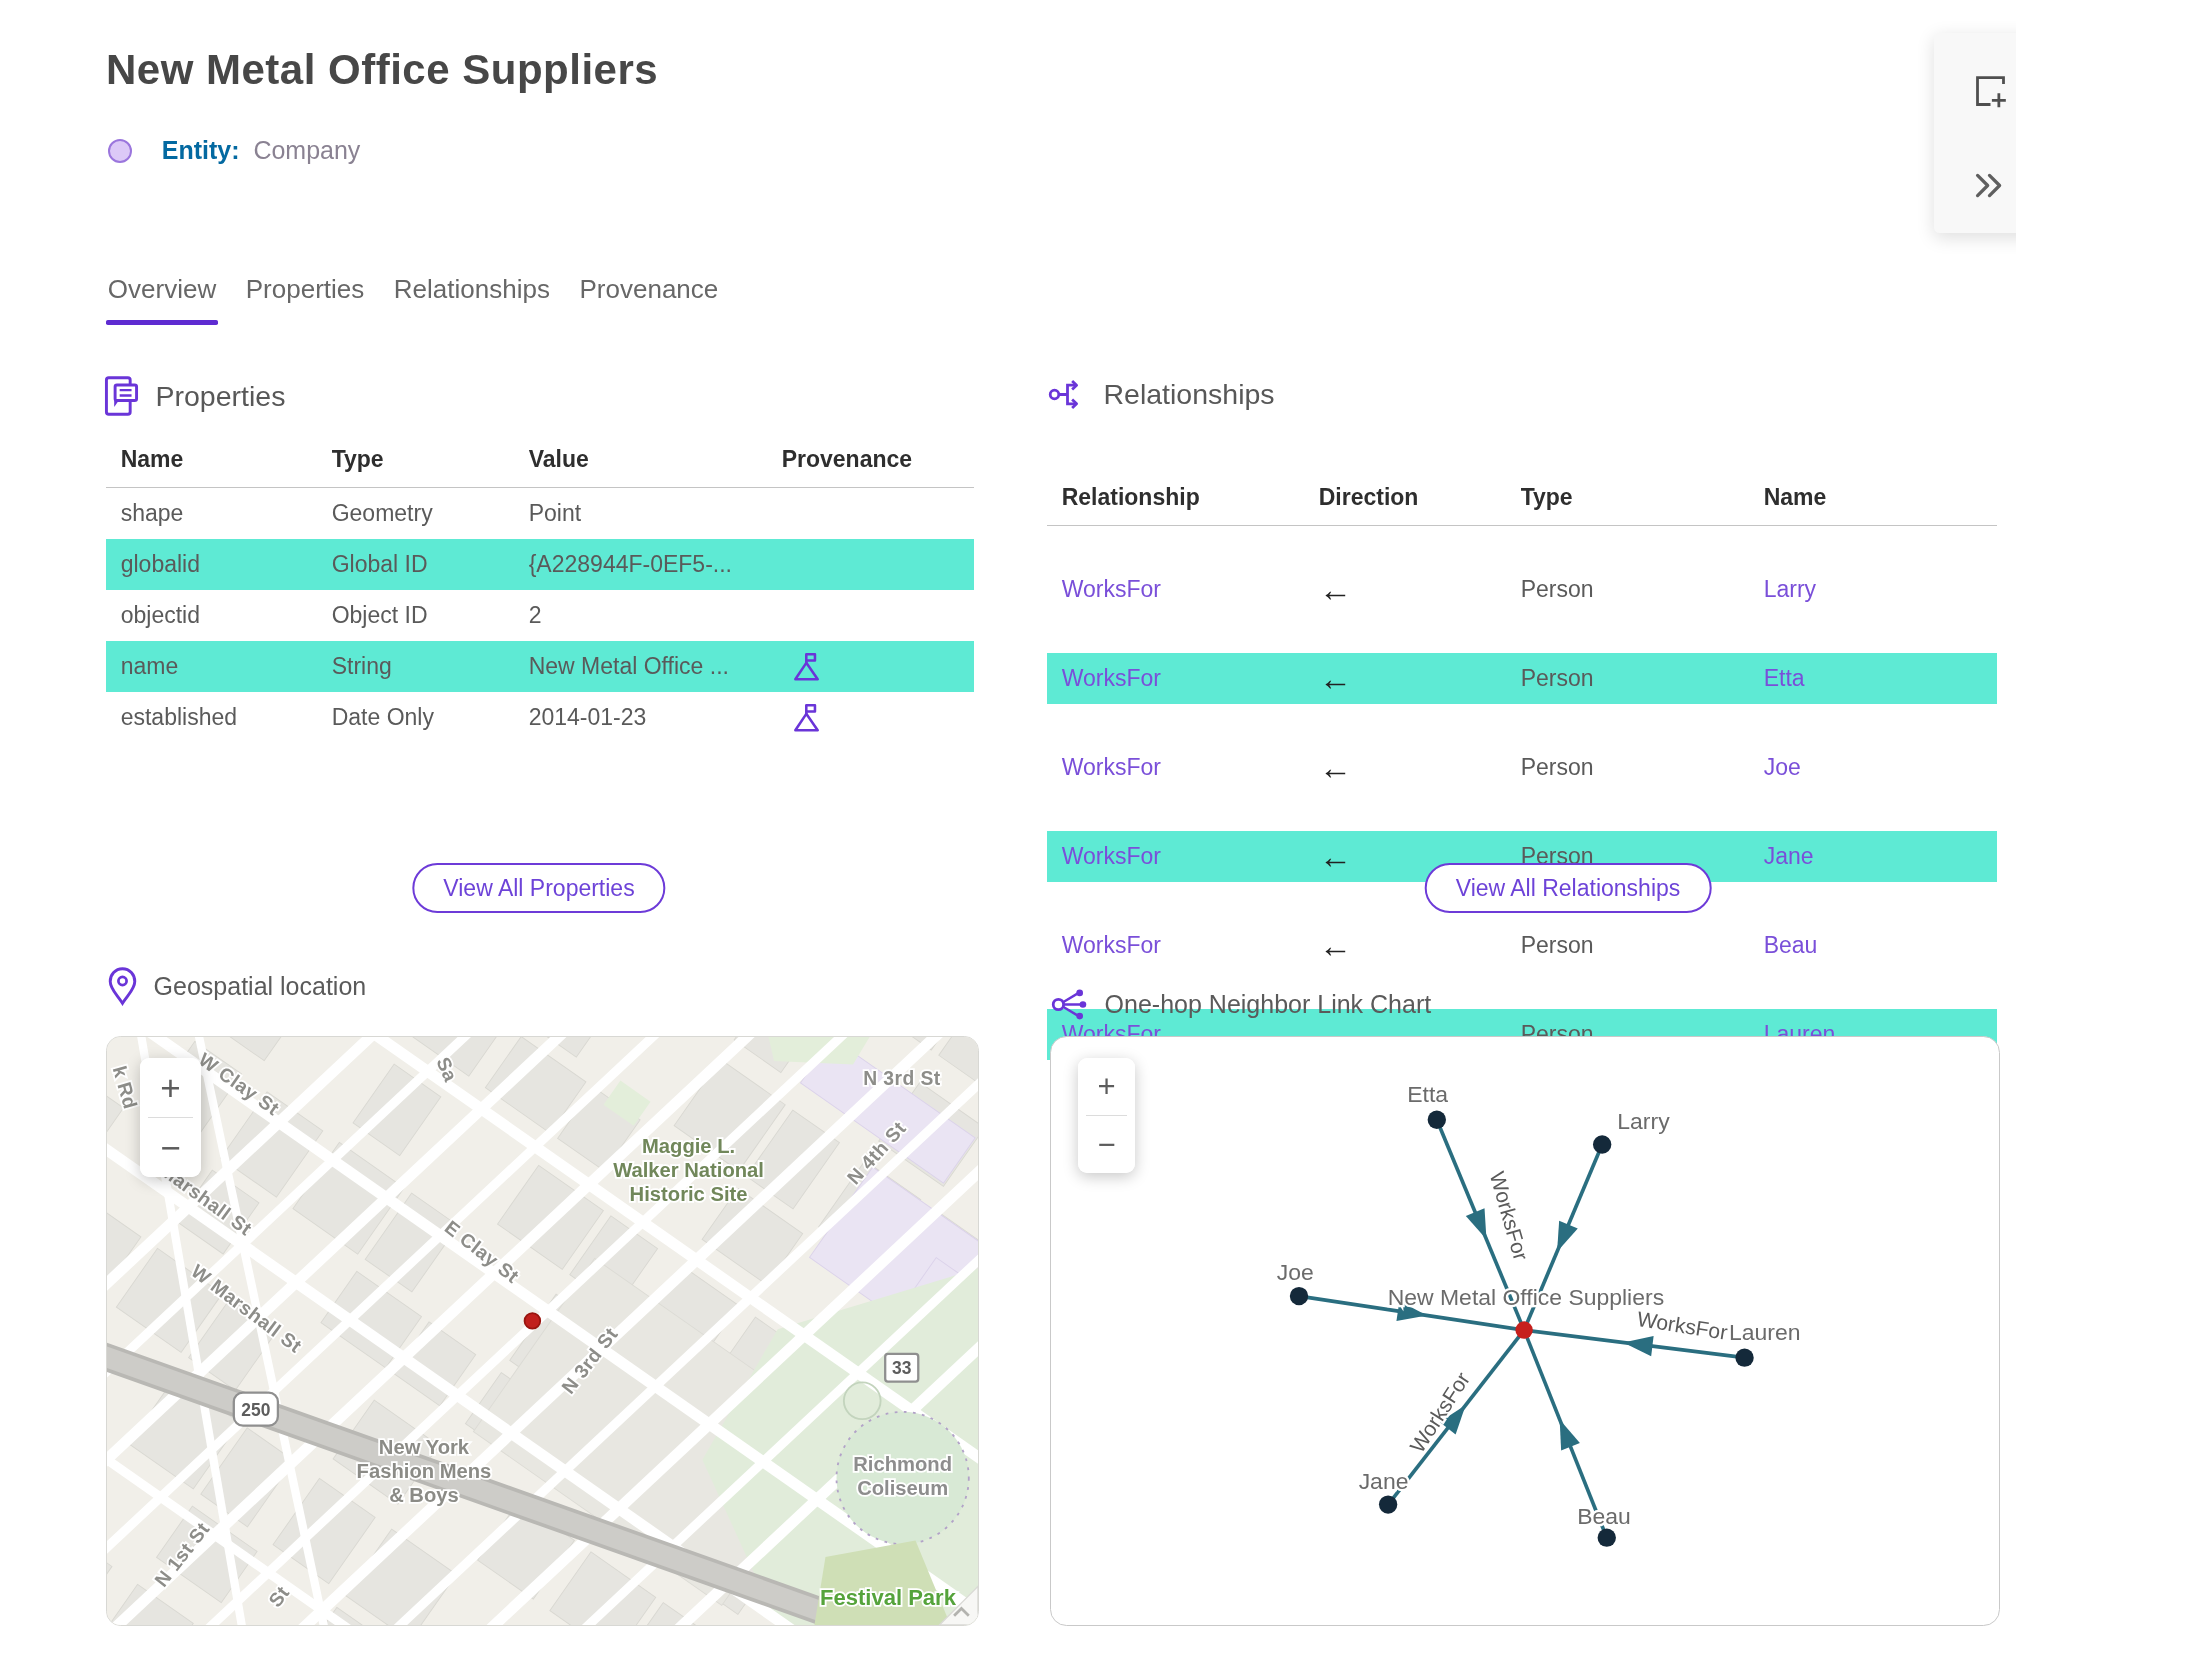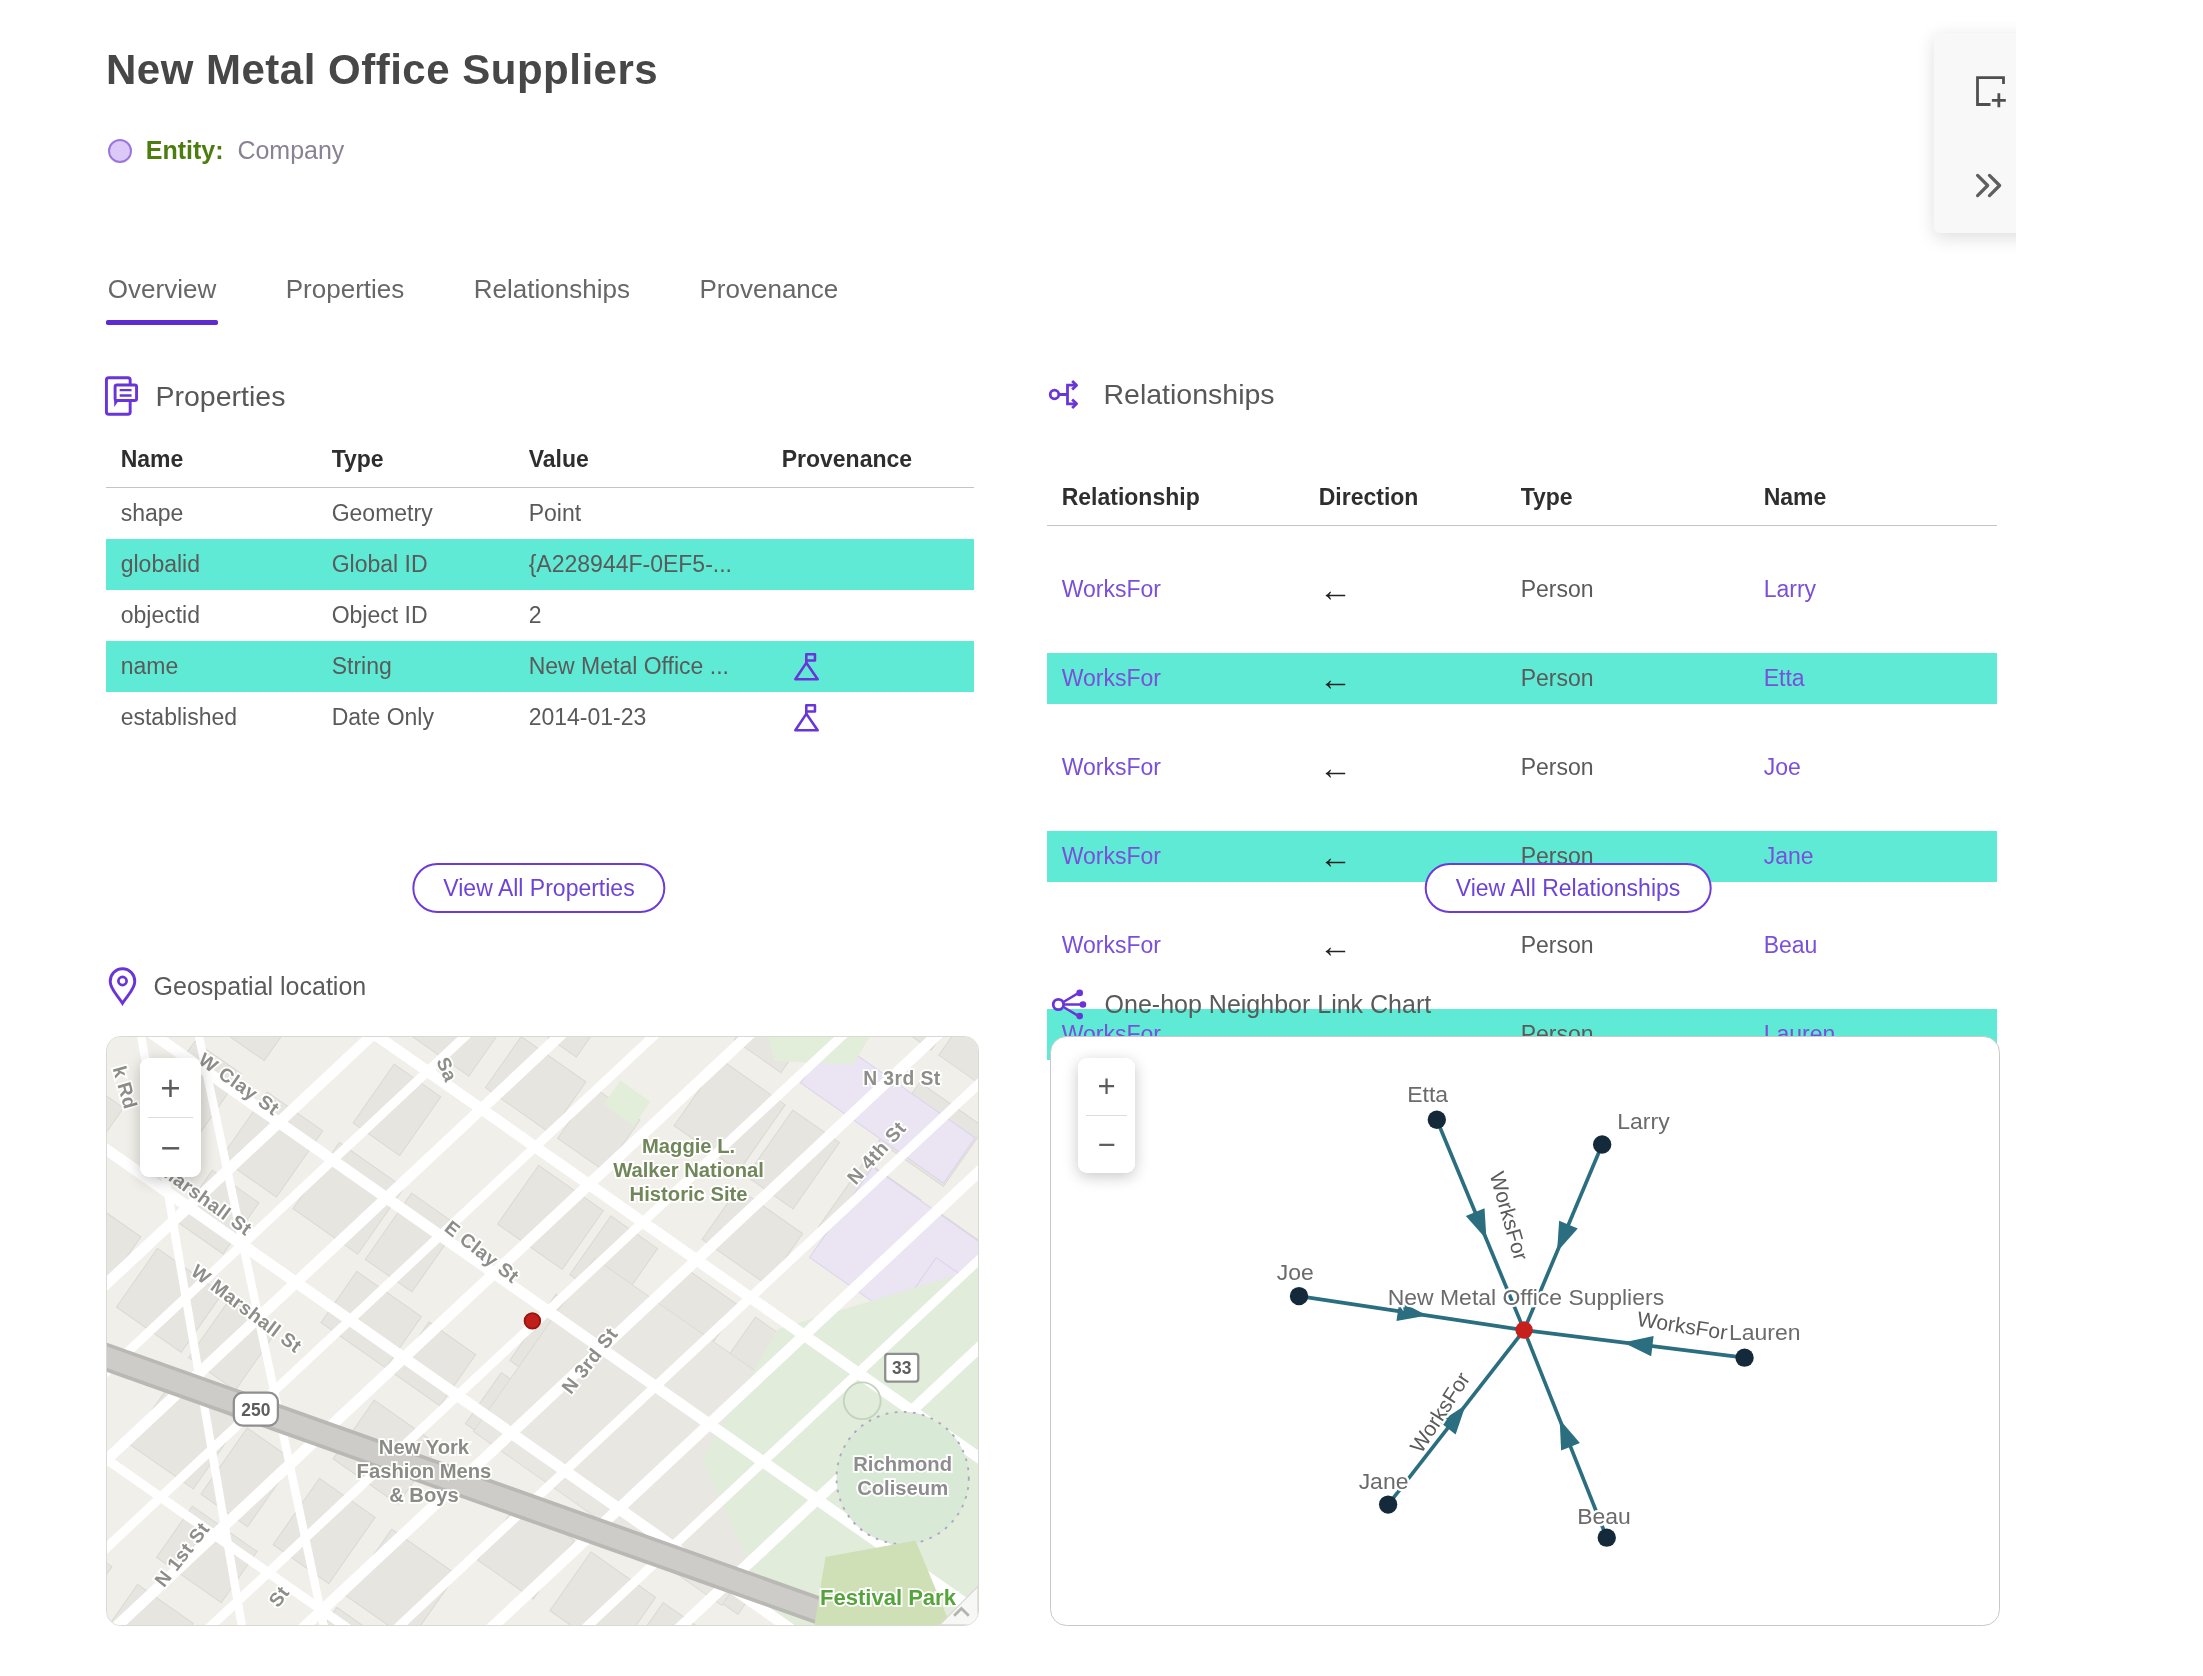--- a/index.html
+++ b/index.html
@@ -1,30 +1,30 @@
 <!DOCTYPE html>
 <html style="font-size:14.7px"><head>
 <meta charset="utf-8">
 <style>
   html,body{margin:0;padding:0;background:#fff;}
   .page{position:relative;width:2016px;height:1677px;background:#fff;overflow:hidden;
         font-family:"Liberation Sans",sans-serif;color:#4b4b4b;}
   .title{position:absolute;left:106px;top:46px;margin:0;font-size:42px;font-weight:700;color:#474747;letter-spacing:0.5px;}
   .entity-row{position:absolute;left:108px;top:136px;display:flex;align-items:center;gap:13.8px;font-size:25px;}
   .entity-dot{width:20px;height:20px;border-radius:50%;background:#dcc9f7;border:2.8px solid #9b76dd;flex:none;}
-  .entity-label{font-weight:700;color:#4d7c0f;}
+  .entity-label{font-weight:700;color:#0369a1;margin-left:16px;}
   .entity-type{color:#8a8292;}
 
   .actions-panel{position:absolute;left:1934px;top:33px;width:222px;height:200px;background:#f8f8f8;
         border-radius:5.5px;box-shadow:0 4.6px 18.4px rgba(0,0,0,.13);}
   .action{position:absolute;left:0;display:flex;align-items:center;gap:8px;padding:0 0 0 37px;background:none;
         border:none;cursor:pointer;font-size:26px;color:#6e6e6e;font-family:inherit;}
   .action.add{top:39px;} .action.collapse{top:136px;}
 
-  .tabs{position:absolute;left:106px;top:274px;display:flex;gap:66px;}
+  .tabs{position:absolute;left:106px;top:274px;display:flex;gap:26px;}
   .tab{background:none;border:none;font-family:inherit;font-size:26px;color:#676767;padding:0 1.8px 20px 1.8px;
         cursor:pointer;position:relative;}
   .tab.active::after{content:"";position:absolute;left:0;right:0;bottom:0;height:4.6px;background:#5e2bd1;border-radius:1.8px;}
 
   .sec-head{position:absolute;display:flex;align-items:center;gap:16.5px;font-size:28.5px;color:#585858;}
   #props-head{left:104px;top:375px;} #rels-head{left:1048px;top:375px;}
   .sub-head{position:absolute;display:flex;align-items:center;gap:15.6px;font-size:25px;color:#5a5a5a;}
   #geo-head{left:107px;top:966px;} #chart-head{left:1050px;top:966px;margin-top:20px;}
 
   .table{position:absolute;}

